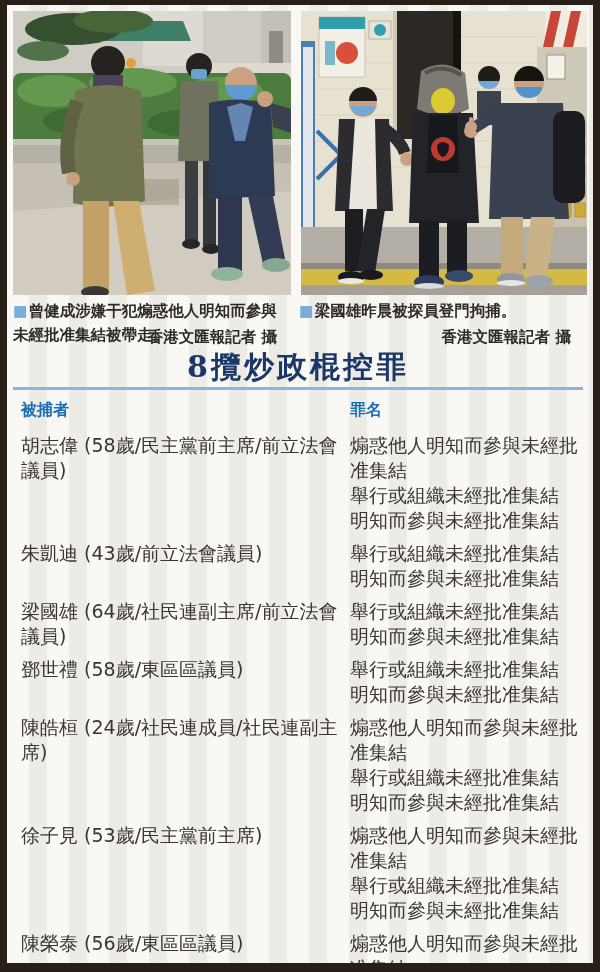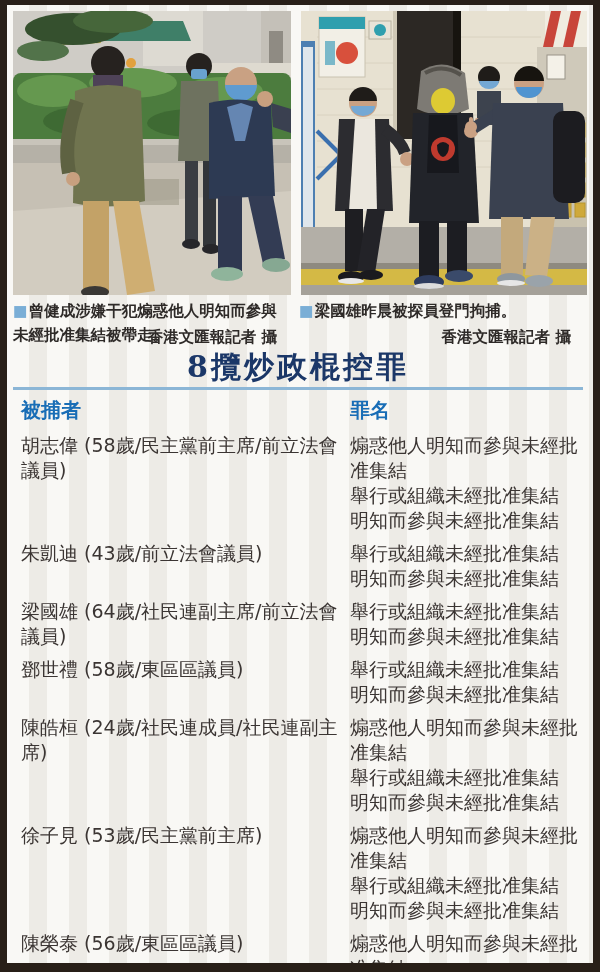--- a/index.html
+++ b/index.html
@@ -39,21 +39,21 @@
 
   .headline{
     height:36px;text-align:center;
     font-family:"DejaVu Serif","Liberation Serif",serif;
     font-size:30px;font-weight:bold;color:var(--title-navy);
     letter-spacing:3px;line-height:36px;
   }
   .rule-blue{margin-top:2px;height:3px;background:var(--rule-blue);}
   .table-head{
     margin-top:6px;height:28px;display:grid;grid-template-columns:329px 1fr;
-    padding-left:8px;font-size:20px;font-weight:bold;color:var(--header-blue);
+    padding-left:8px;font-size:16px;font-weight:bold;color:var(--header-blue);
     line-height:28px;
   }
   .table-body{margin-top:9px;}
   .row{display:grid;grid-template-columns:329px 1fr;padding-left:8px;margin-bottom:8px;}
   .cell{font-size:19px;line-height:25px;}
 </style>
 </head>
 <body>
 
 <div class="page">

